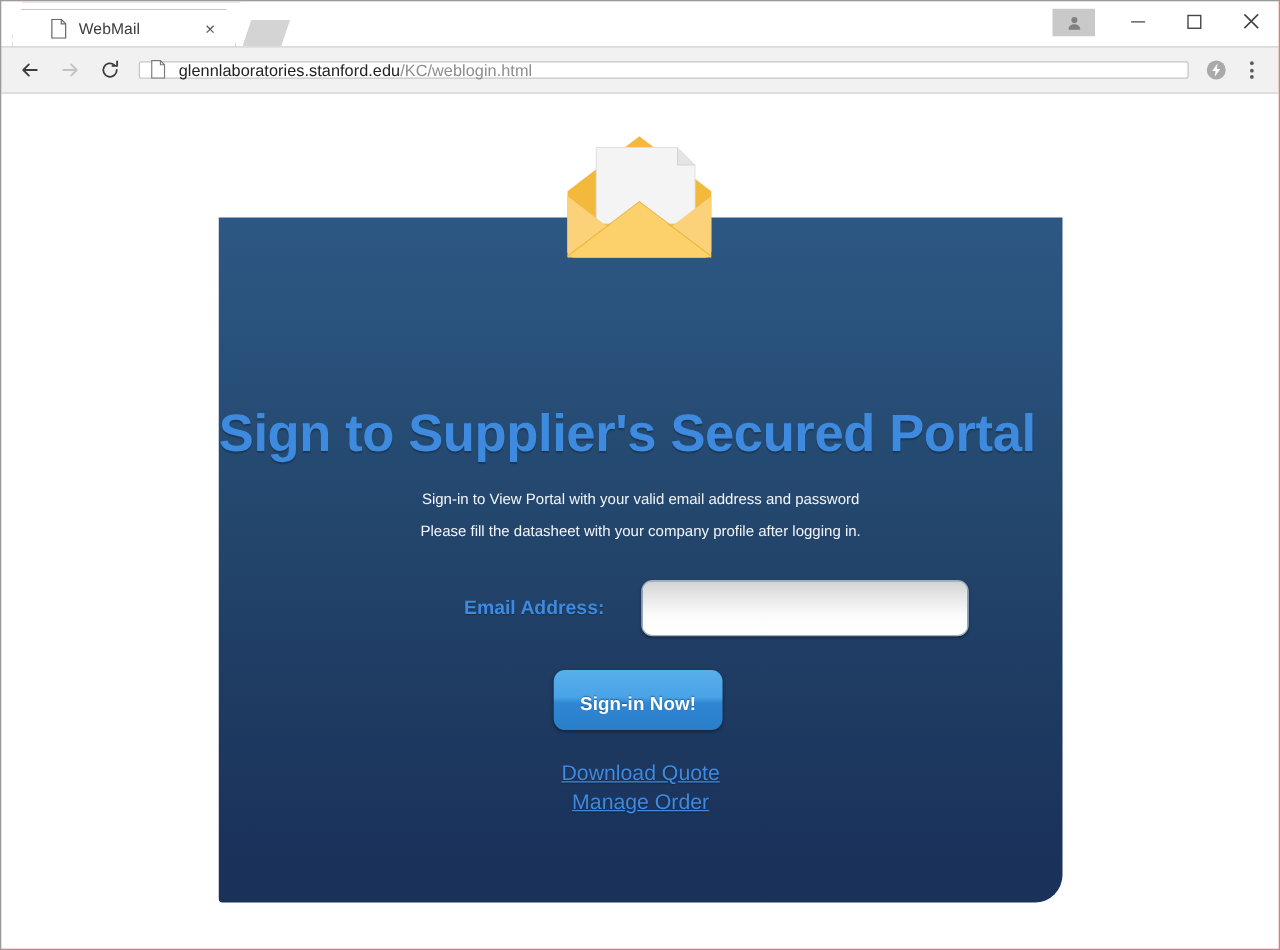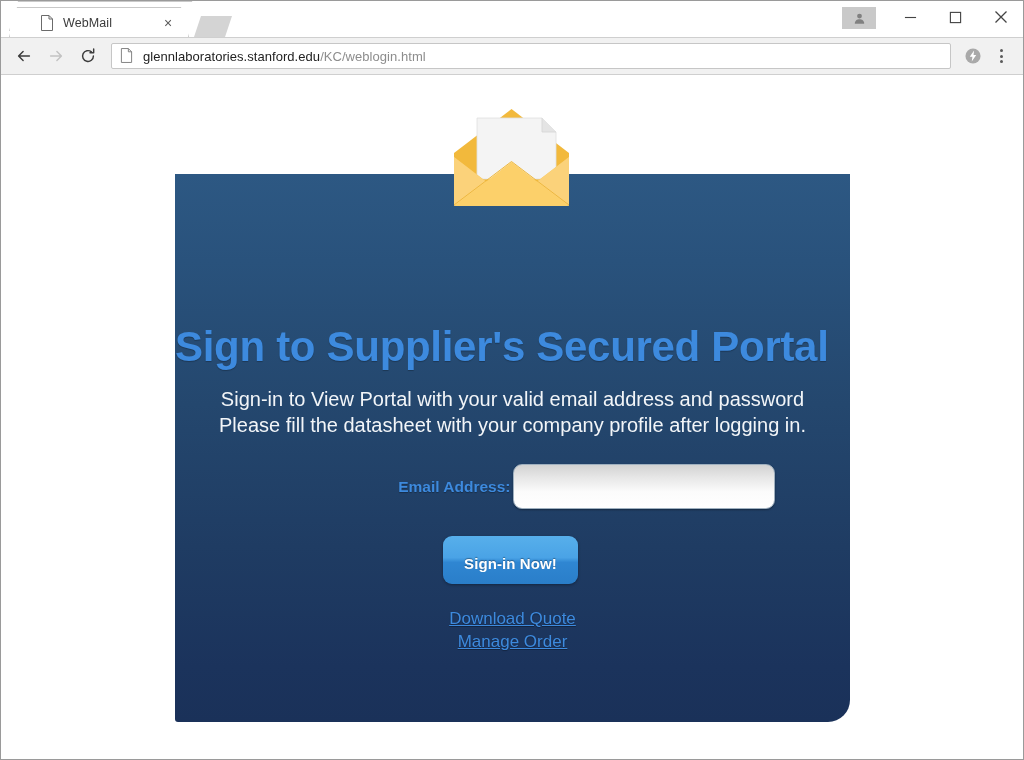--- a/index.html
+++ b/index.html
@@ -130,21 +130,21 @@
     flex: 0 0 auto;
   }
   .nav-btn {
     width: 30px; height: 30px;
     display: flex; align-items: center; justify-content: center;
     margin-right: 2px;
     flex: 0 0 auto;
   }
   .omnibox {
     flex: 1 1 auto;
-    height: 26px;
+    height: 14px;
     background: #ffffff;
     border: 1px solid #c6c6c6;
     border-radius: 2px;
     display: flex;
     align-items: center;
     padding: 0 8px;
     margin: 0 8px 0 6px;
   }
   .omni-icon { width: 14px; height: 16px; margin-right: 9px; flex: 0 0 auto; }
   .omni-text {
@@ -200,40 +200,40 @@
     letter-spacing: -0.3px;
     text-shadow: 0 1px 1px rgba(0,0,0,0.25);
     white-space: nowrap;
   }
   .subtitle {
     position: absolute;
     top: 212px;
     left: 0; right: 0;
     text-align: center;
     color: #f2f5f8;
-    font-size: 20px;
+    font-size: 12px;
     line-height: 26px;
   }
   .subtitle div { white-space: nowrap; }
 
   .form {
     position: absolute;
     top: 290px;
     left: 0; right: 0;
   }
   .field-row {
     display: flex;
     align-items: center;
     justify-content: center;
     margin-bottom: 17px;
   }
   .field-label {
     width: 262px;
     text-align: right;
-    padding-right: 2px;
+    padding-right: 29px;
     font-size: 15.5px;
     font-weight: bold;
     color: #3d8ade;
     text-shadow: 0 1px 1px rgba(0,0,0,0.3);
   }
   .field-input {
     width: 262px;
     height: 45px;
     border-radius: 9px;
     border: 1px solid #9fb0bf;

